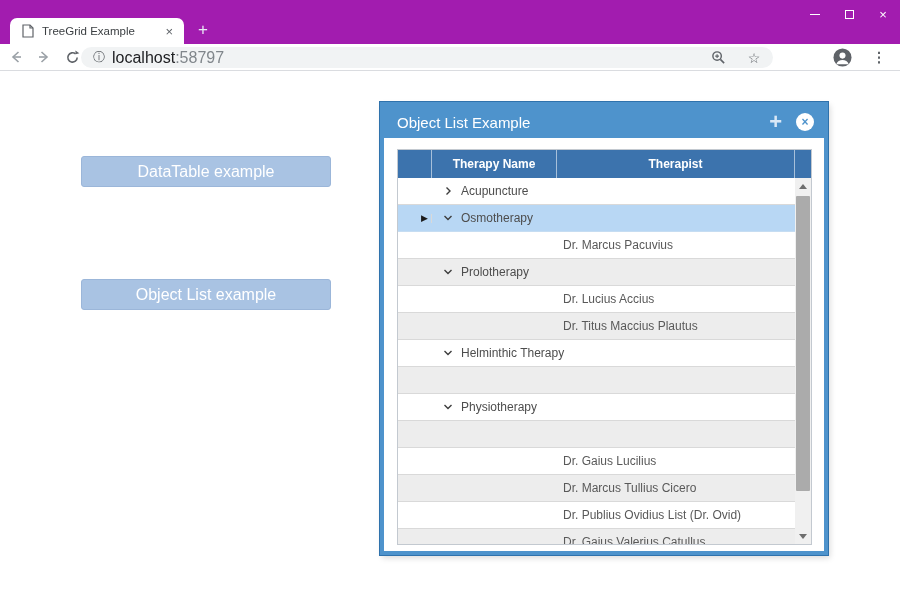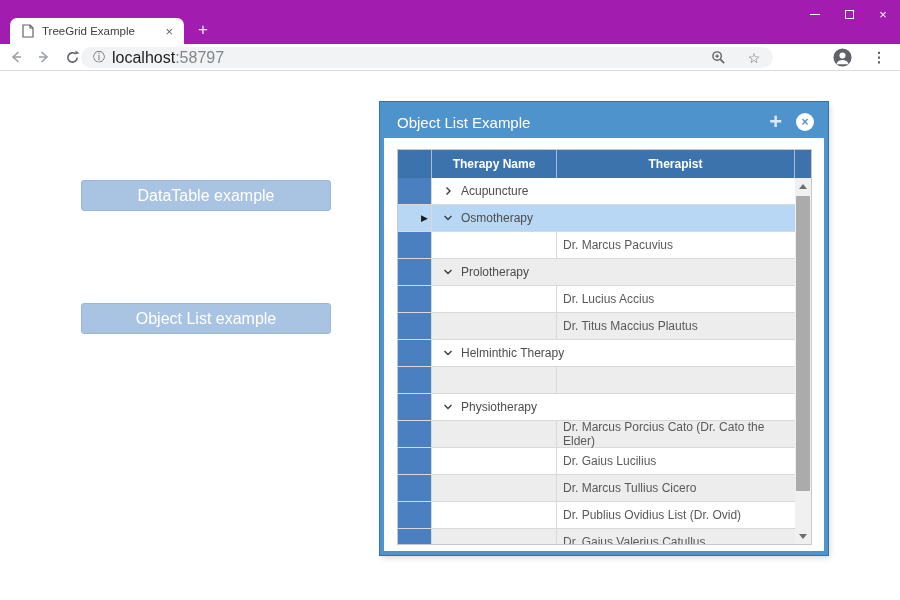--- a/index.html
+++ b/index.html
@@ -41,21 +41,21 @@
   .star { font-size:14px; }
   .avatar { position:absolute; right:48px; top:4px; width:19px; height:19px; }
   .menu-dots { position:absolute; right:14px; top:3px; font-size:14px;
     color:#5f6368; line-height:21px; font-weight:bold; }
 
   
   .page { position:relative; width:900px; height:540px; background:#fff; }
   .demo-btn { position:absolute; left:81px; width:250px; height:31px;
     background:#a9c3e3; border:1px solid #9bb6d9; border-radius:3px;
     color:#fff; font-size:16px; display:flex; align-items:center;
-    justify-content:center; cursor:pointer; font-family:"Liberation Sans",sans-serif;margin-top:24px; }
+    justify-content:center; cursor:pointer; font-family:"Liberation Sans",sans-serif; }
   .btn-datatable { top:85px; }
   .btn-objectlist { top:208px; }
 
   
   .dialog { position:absolute; left:380px; top:31px; width:448px; height:453px;
     background:#fff; border:4px solid #4e93cc;
     box-shadow:0 0 0 1px #2f72ac, 2px 3px 6px rgba(0,0,0,.15); }
   .dialog-titlebar { height:32px; background:#4e93cc; display:flex;
     align-items:center; padding:0 10px 0 13px; }
   .dialog-title { color:#fff; font-size:15px; flex:1; }
@@ -72,21 +72,21 @@
   .gh-cell { display:flex; align-items:center; justify-content:center;
     font-weight:bold; font-size:12px;
     border-right:1px solid rgba(255,255,255,.55); }
   .gh-rowheader { width:34px; }
   .gh-name { width:125px; }
   .gh-therapist { width:238px; }
   .gh-spacer { width:16px; border-right:none; }
   .grid-bodywrap { position:relative; height:366px; overflow:hidden; background:#fff; }
   .grid-rows { width:399px; }
   .grow { display:flex; height:27px; border-bottom:1px solid #d9d9d9;
-    background:#fff; }
+    background:#fff;align-items:center; }
   .grow.alt { background:#ededed; }
   .grow.sel { background:#b8d7f4; border-bottom-color:#c6ddf2; }
   .rh-cell { width:34px; flex:none; background:#4a7fc0;
     border-right:1px solid #d9d9d9; display:flex; align-items:center;
     justify-content:flex-end; padding-right:3px; }
   .grow.sel .rh-cell { background:#b8d7f4; }
   .row-marker { font-size:9px; color:#1a1a1a; line-height:9px; }
   .cell { display:flex; align-items:center; }
   .cell-group { width:365px; padding-left:10px; color:#4d4d4d; }
   .cell-name { width:125px; border-right:1px solid #d9d9d9; }
@@ -260,23 +260,20 @@
                 <div class="cell cell-group">
                   <svg class="chev" viewBox="0 0 12 12">
   <path d="M2.5 4 L6 7.5 L9.5 4" fill="none" stroke="#3d3d3d" stroke-width="1.4"></path>
                   </svg>
                   <span>Physiotherapy</span>
                 </div>
               </div>
               <div class="grow alt">
                 <div class="rh-cell"></div>
                 <div class="cell cell-name"></div>
-                <div class="cell cell-therapist">
-                  <span>Dr. Marcus Porcius Cato (Dr. Cato the Elder)</span>
-                </div>
               </div>
               <div class="grow">
                 <div class="rh-cell"></div>
                 <div class="cell cell-name"></div>
                 <div class="cell cell-therapist">
                   <span>Dr. Gaius Lucilius</span>
                 </div>
               </div>
               <div class="grow alt">
                 <div class="rh-cell"></div>

